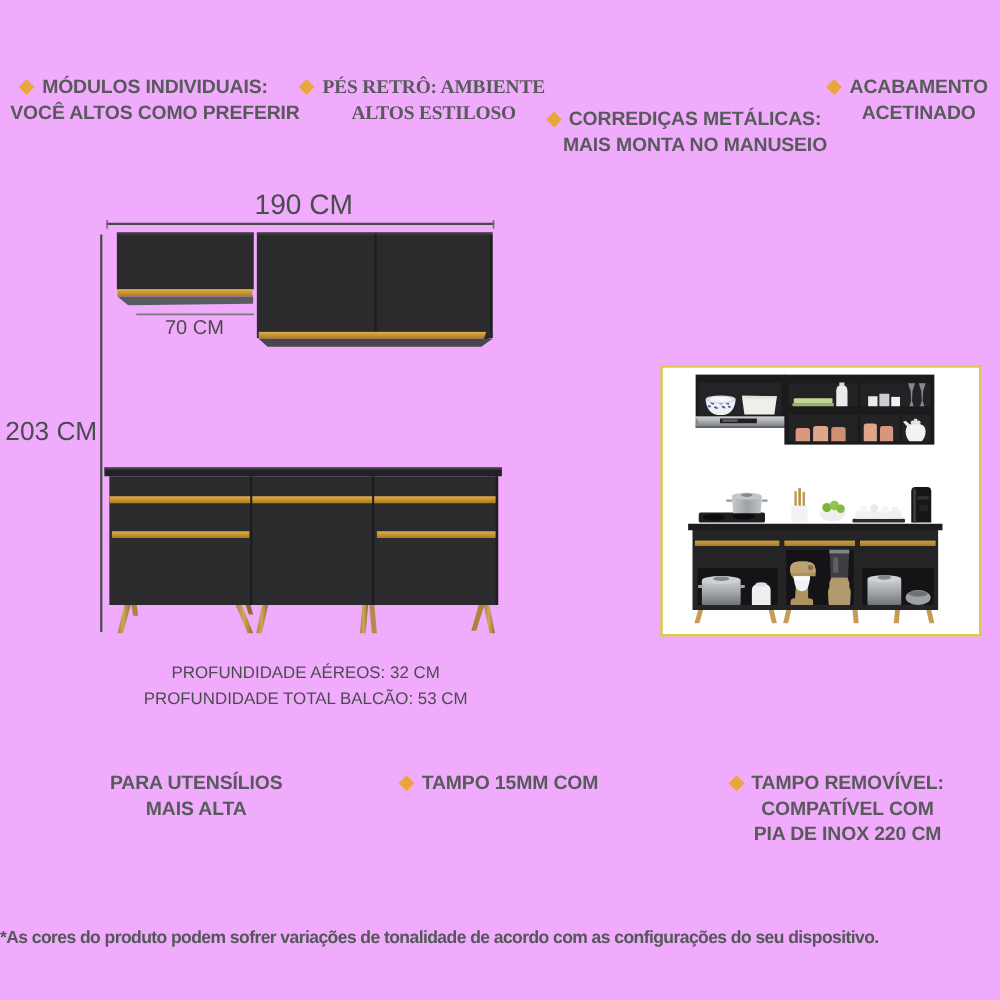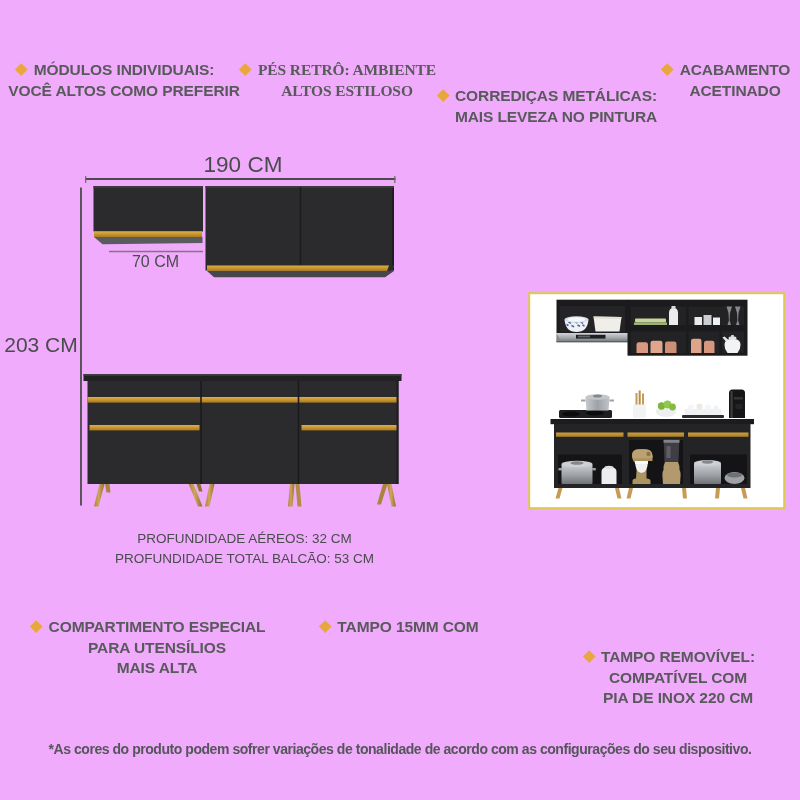--- a/index.html
+++ b/index.html
@@ -3,37 +3,37 @@
 <meta charset="utf-8">
 <title>Kitchen infographic</title>
 <style>
   html,body{margin:0;padding:0;}
   body{width:800px;height:800px;background:#ffffff;font-family:"Liberation Sans", sans-serif;overflow:hidden;}
   .page{position:relative;width:800px;height:800px;background:#f0abfc;}
   .feat{position:absolute;color:#58595B;font-weight:bold;font-size:15.5px;line-height:20.6px;text-align:center;letter-spacing:-0.1px;}
   .feat div{white-space:nowrap;}
   .t{position:relative;}
   .t::before{content:"";position:absolute;left:-16.5px;top:50%;margin-top:-4.8px;width:8.5px;height:8.5px;background:#E8A73C;transform:rotate(45deg);}
-  .foot{position:absolute;left:0;top:741px;width:800px;text-align:center;color:#55565A;font-weight:bold;font-size:14px;letter-spacing:-0.45px;}
+  .foot{position:absolute;left:0;top:741px;width:800px;text-align:left;color:#55565A;font-weight:bold;font-size:14px;letter-spacing:-0.45px;}
 </style>
 </head>
 <body>
 <div class="page">
 
   <div class="feat" style="left:2px;top:60px;width:244px;">
     <div><span class="t">MÓDULOS INDIVIDUAIS:</span></div>
     <div>VOCÊ ALTOS COMO PREFERIR</div>
   </div>
   <div class="feat" style="left:250px;top:60px;width:194px;font-family:Liberation Serif, serif;">
     <div><span class="t">PÉS RETRÔ: AMBIENTE</span></div>
     <div>ALTOS ESTILOSO</div>
   </div>
   <div class="feat" style="left:446px;top:60px;width:220px;margin-top:26px;">
     <div><span class="t">CORREDIÇAS METÁLICAS:</span></div>
-    <div>MAIS LEVEZA NO PINTURA</div>
+    <div>MAIS MONTA NO MANUSEIO</div>
   </div>
   <div class="feat" style="left:667px;top:60px;width:136px;">
     <div><span class="t">ACABAMENTO</span></div>
     <div>ACETINADO</div>
   </div>
 
   <svg style="position:absolute;left:0;top:140px;" width="460" height="440" viewBox="0 0 460 440">
     <defs>
       <linearGradient id="gold" x1="0" y1="0" x2="0" y2="1">
         <stop offset="0" stop-color="#DCAE4B"></stop>
@@ -225,28 +225,27 @@
 
     <polygon points="30.5,196 34.5,196 31.5,206.5 27.5,206.5" fill="#C79A55"></polygon>
     <polygon points="87,196 91,196 93.5,206.5 89.5,206.5" fill="#C79A55"></polygon>
     <polygon points="101,196 105,196 102.5,206.5 98.5,206.5" fill="#C79A55"></polygon>
     <polygon points="154,196 158,196 159,206.5 155,206.5" fill="#C79A55"></polygon>
     <polygon points="188,196 192,196 191,206.5 187,206.5" fill="#C79A55"></polygon>
     <polygon points="213,196 217,196 219.5,206.5 215.5,206.5" fill="#C79A55"></polygon>
   </svg>
 
   <div class="feat" style="left:27px;top:617px;width:260px;">
-    <div><span class="t">COMPARTIMENTO ESPECIAL</span></div>
     <div>PARA UTENSÍLIOS</div>
     <div>MAIS ALTA</div>
   </div>
   <div class="feat" style="left:308px;top:617px;width:200px;">
     <div><span class="t">TAMPO 15MM COM</span></div>
   </div>
-  <div class="feat" style="left:578px;top:617px;width:200px;margin-top:30px;">
+  <div class="feat" style="left:578px;top:617px;width:200px;">
     <div><span class="t">TAMPO REMOVÍVEL:</span></div>
     <div>COMPATÍVEL COM</div>
     <div>PIA DE INOX 220 CM</div>
   </div>
 
   <div class="foot">*As cores do produto podem sofrer variações de tonalidade de acordo com as configurações do seu dispositivo.</div>
 
 </div>
 
 </body></html>

